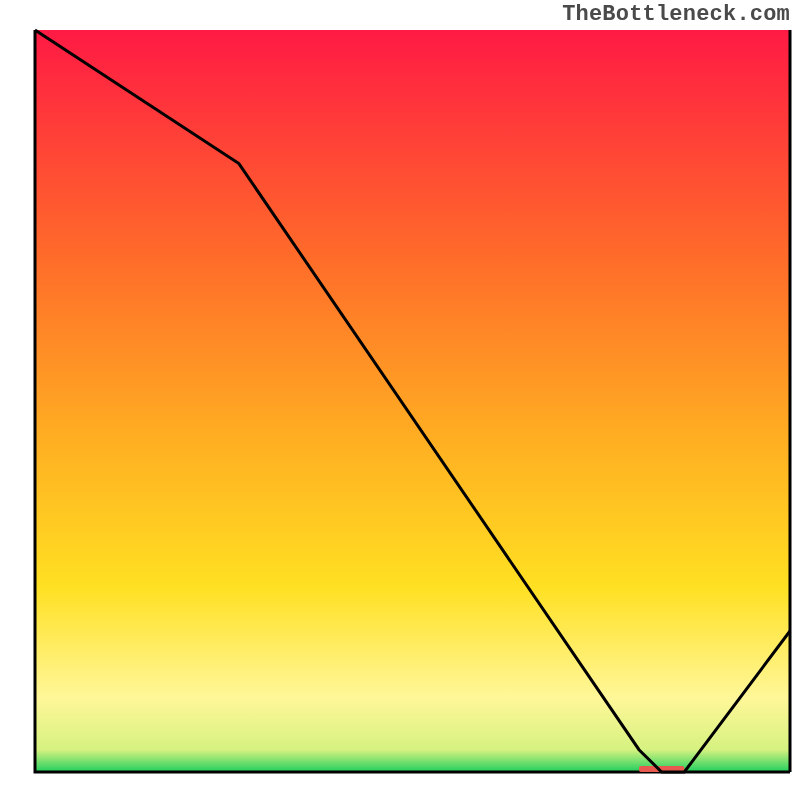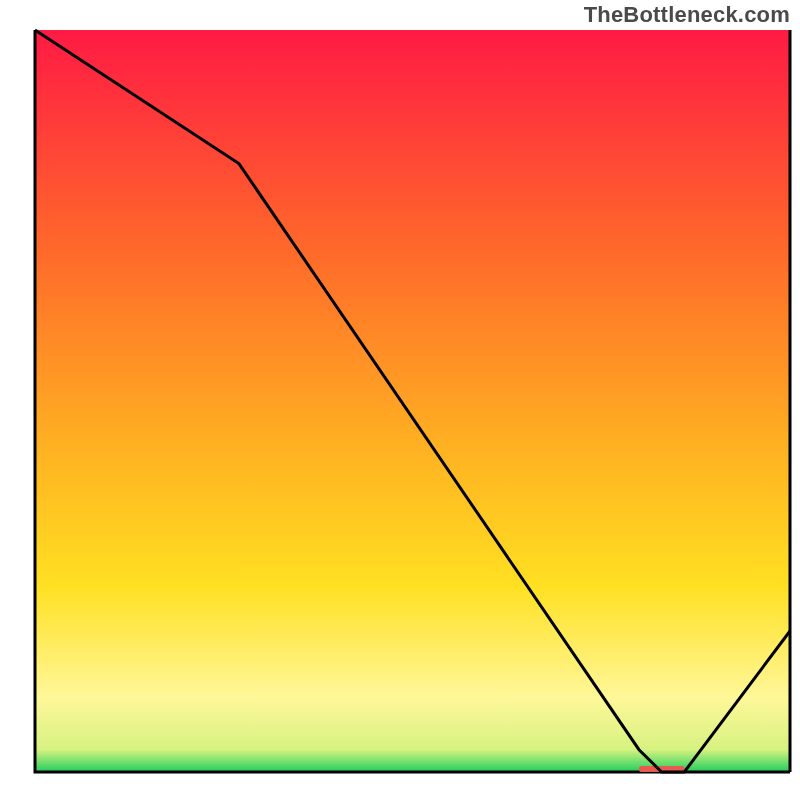--- a/index.html
+++ b/index.html
@@ -8,20 +8,21 @@
     width: 800px;
     height: 800px;
     background: #ffffff;
     font-family: Arial, Helvetica, sans-serif;
     overflow: hidden;
   }
   .frame {
     position: relative;
     width: 800px;
     height: 584px;
+    font-family: Liberation Mono, monospace;
   }
   .attribution {
     position: absolute;
     top: 2px;
     right: 10px;
     font-size: 22px;
     font-weight: 600;
     color: #4a4a4a;
     letter-spacing: 0.2px;
   }

